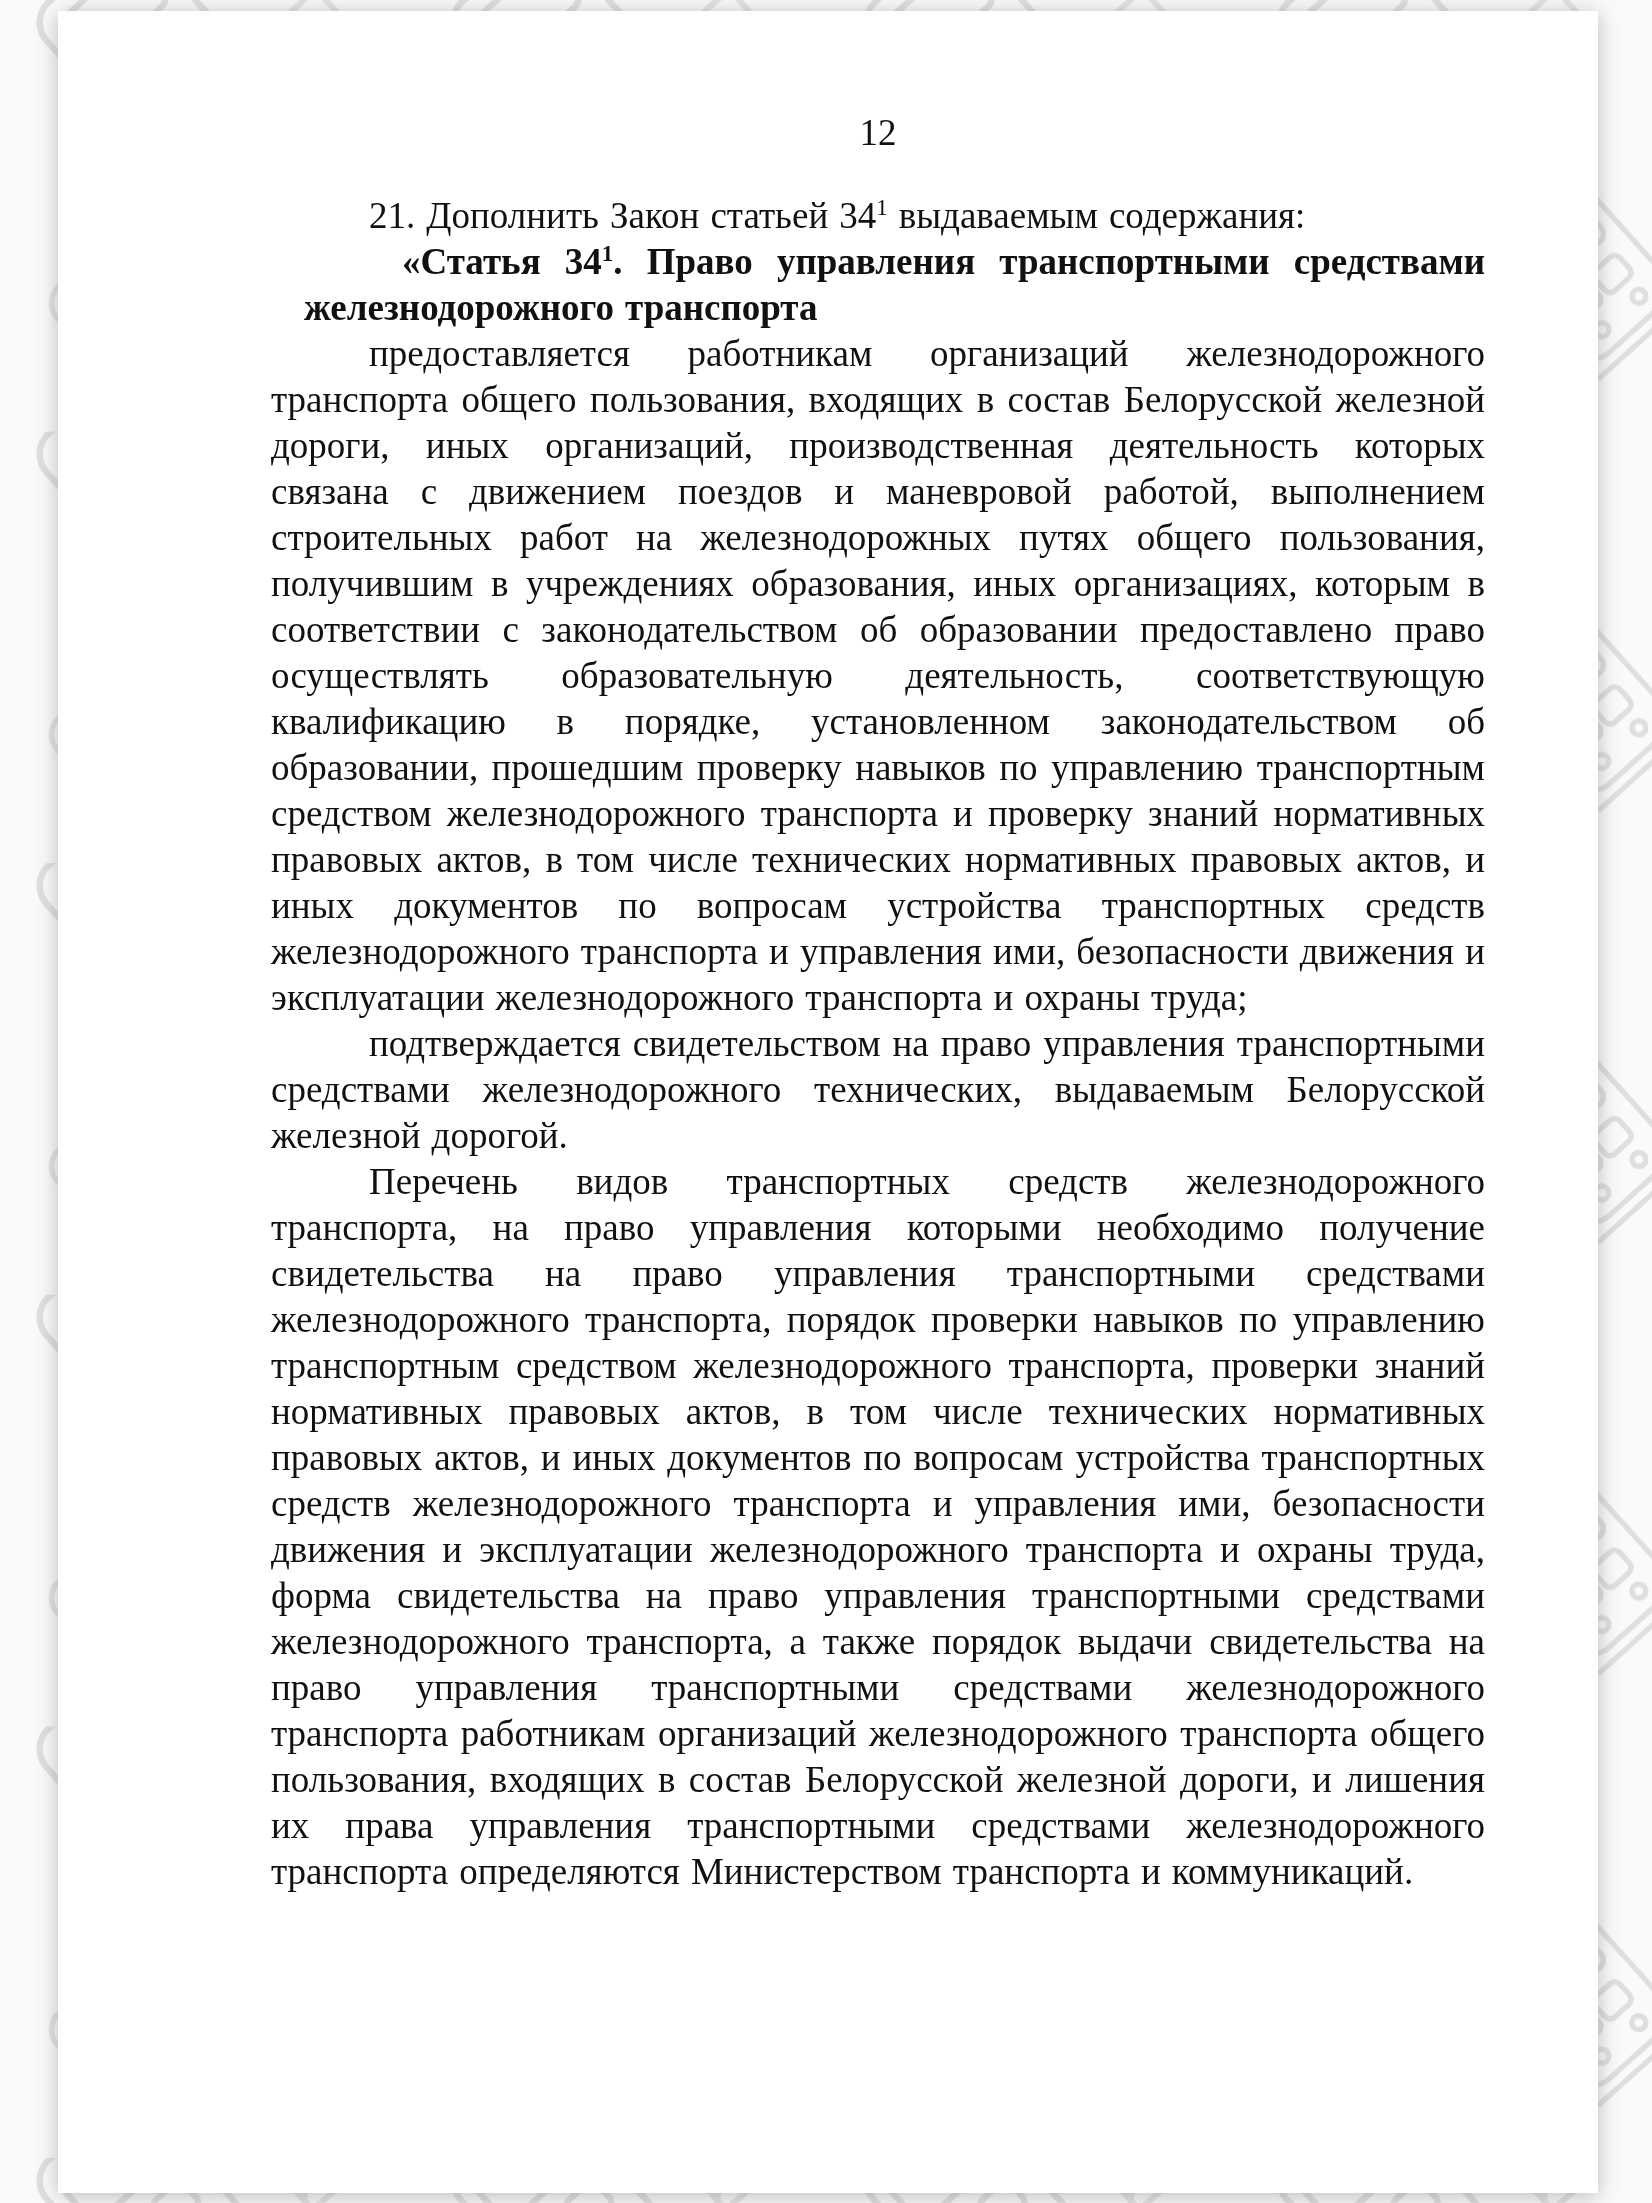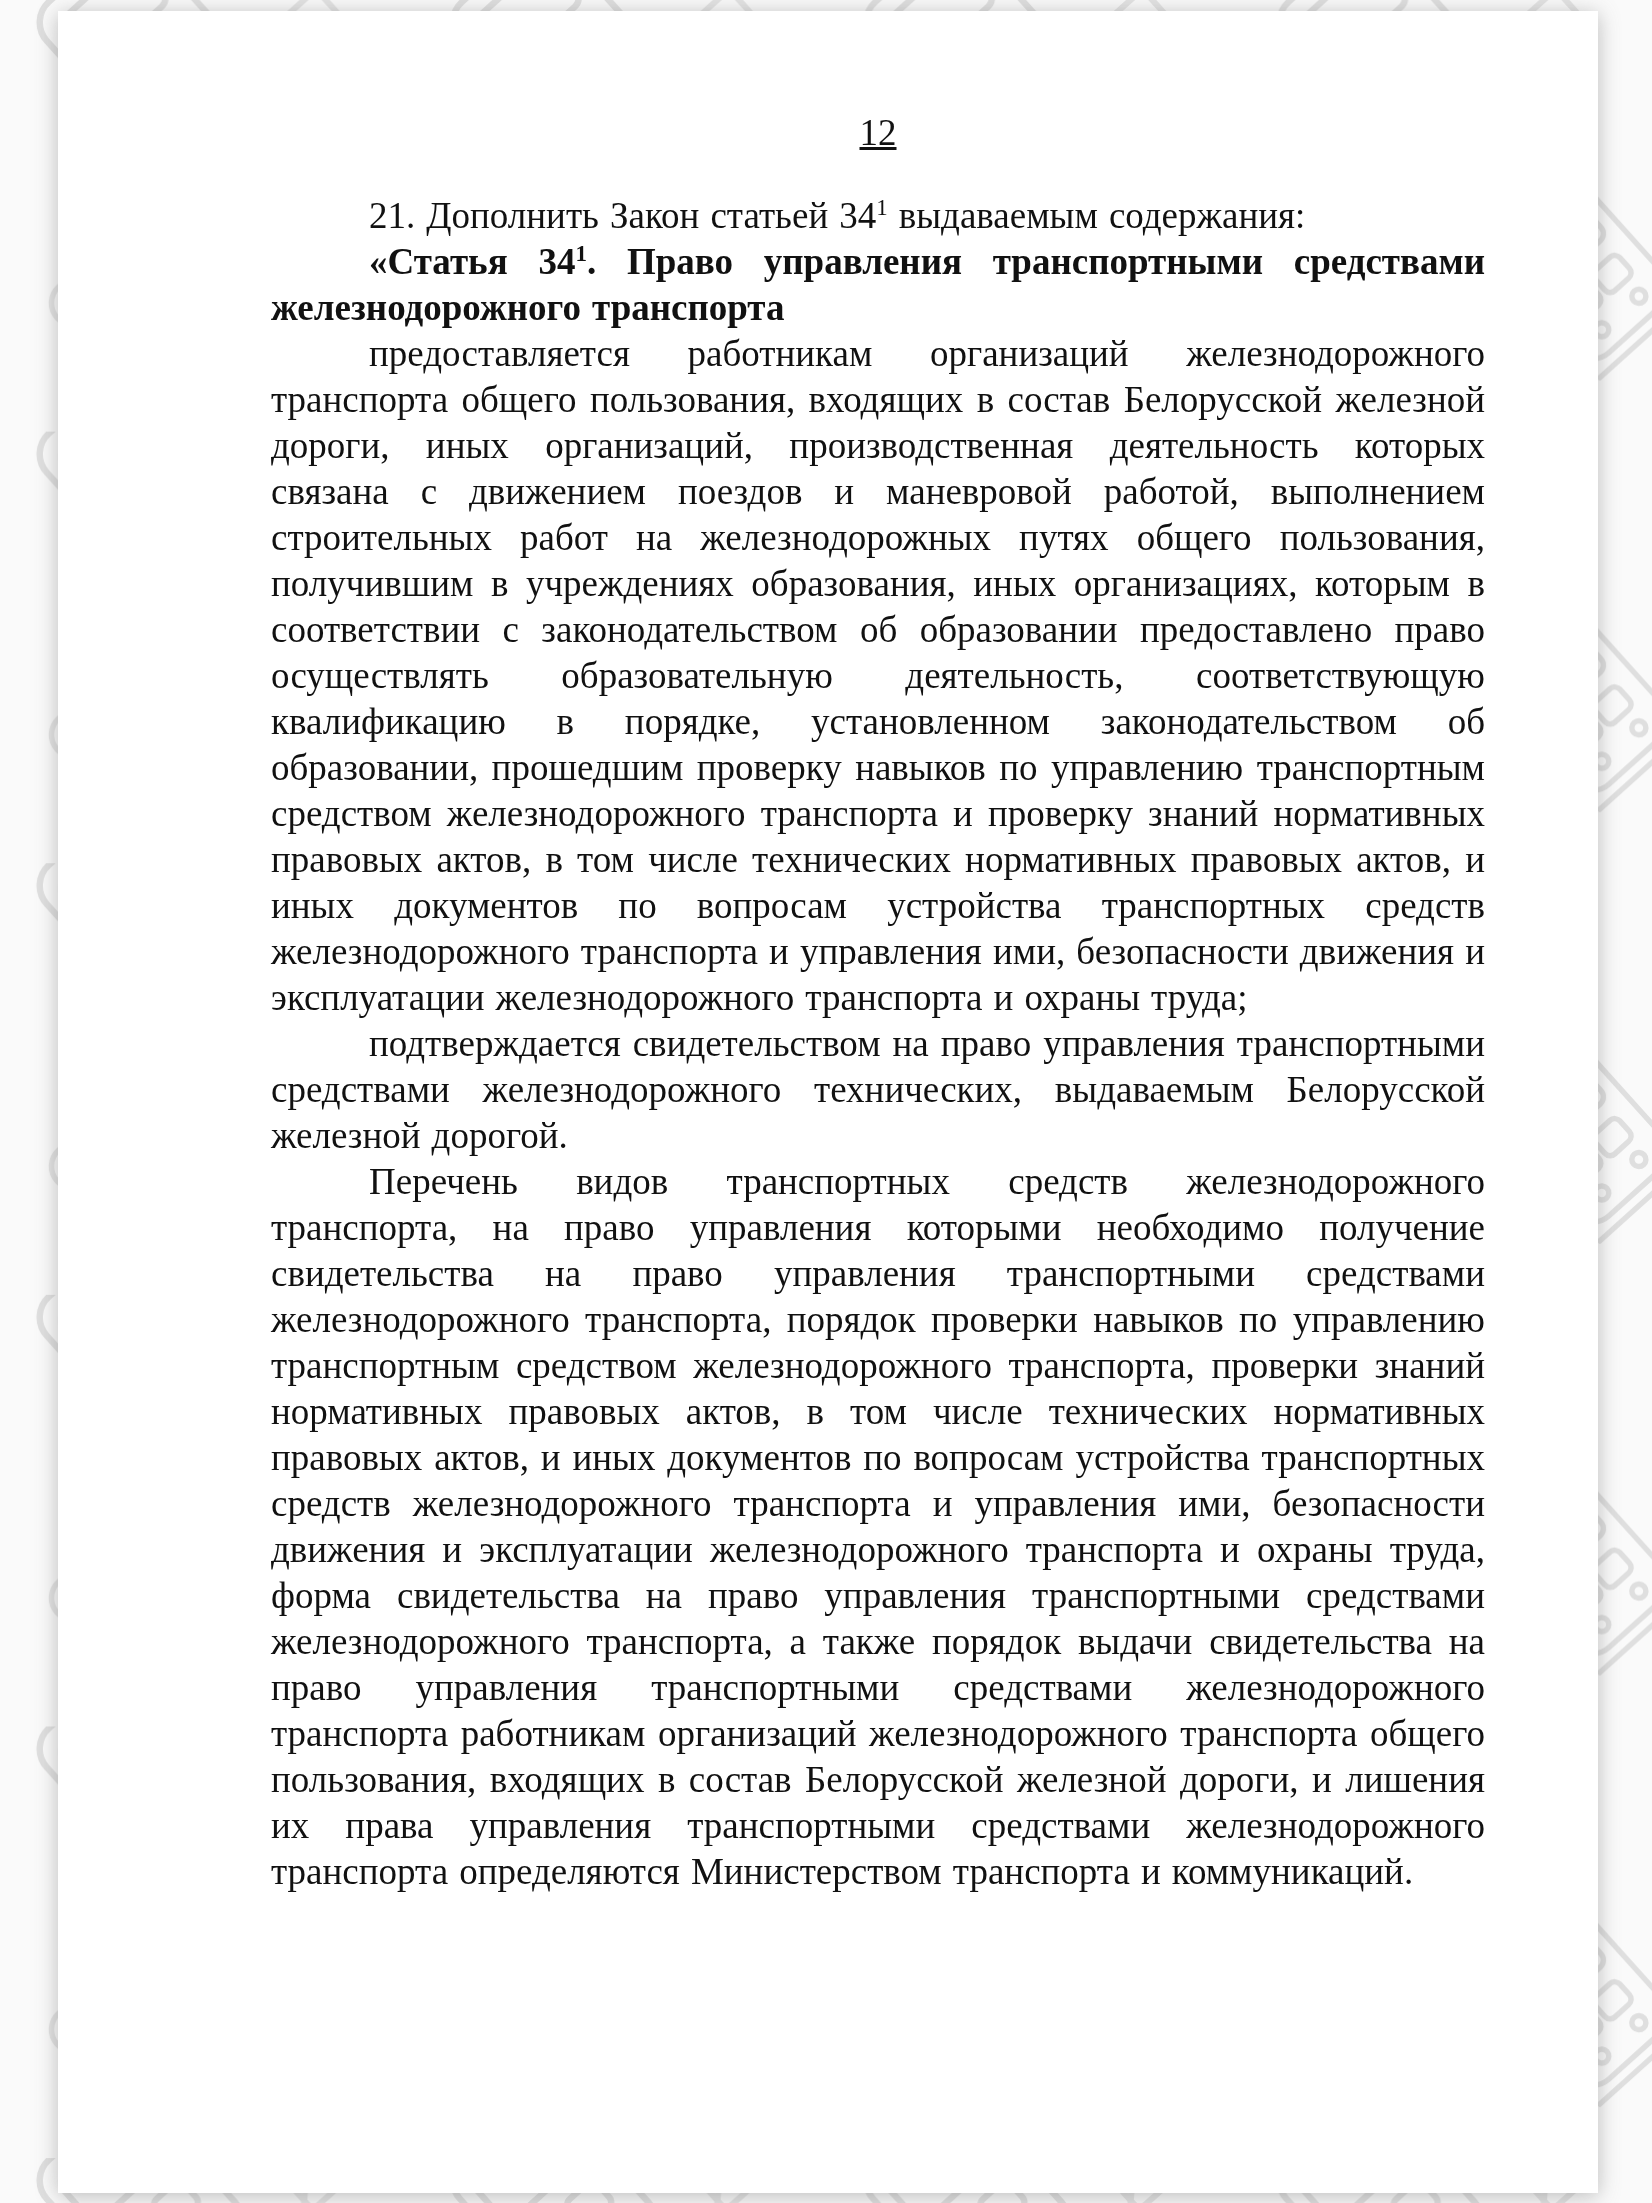--- a/index.html
+++ b/index.html
@@ -31,32 +31,32 @@
     left: 213px;
     top: 99px;
     width: 1214px;
     color: #111111;
   }
   .page-number {
     text-align: center;
     font-size: 37px;
     line-height: 46px;
     margin: 0 0 37px 0;
-    text-decoration: underline;
   }
   .paragraphs p {
     margin: 0;
     font-size: 37px;
     line-height: 46px;
     text-align: justify;
     text-indent: 98px;
     word-spacing: 1.8px;
   }
   .paragraphs p.bold {
     font-weight: bold;
+    margin-left: 33px;
   }
   .paragraphs p sup {
     font-size: 0.62em;
     line-height: 0;
   }
 </style>
 </head>
 <body>
 
 <svg class="backdrop" width="1653" height="2204" viewBox="0 0 1800 2400" xmlns="http://www.w3.org/2000/svg">

